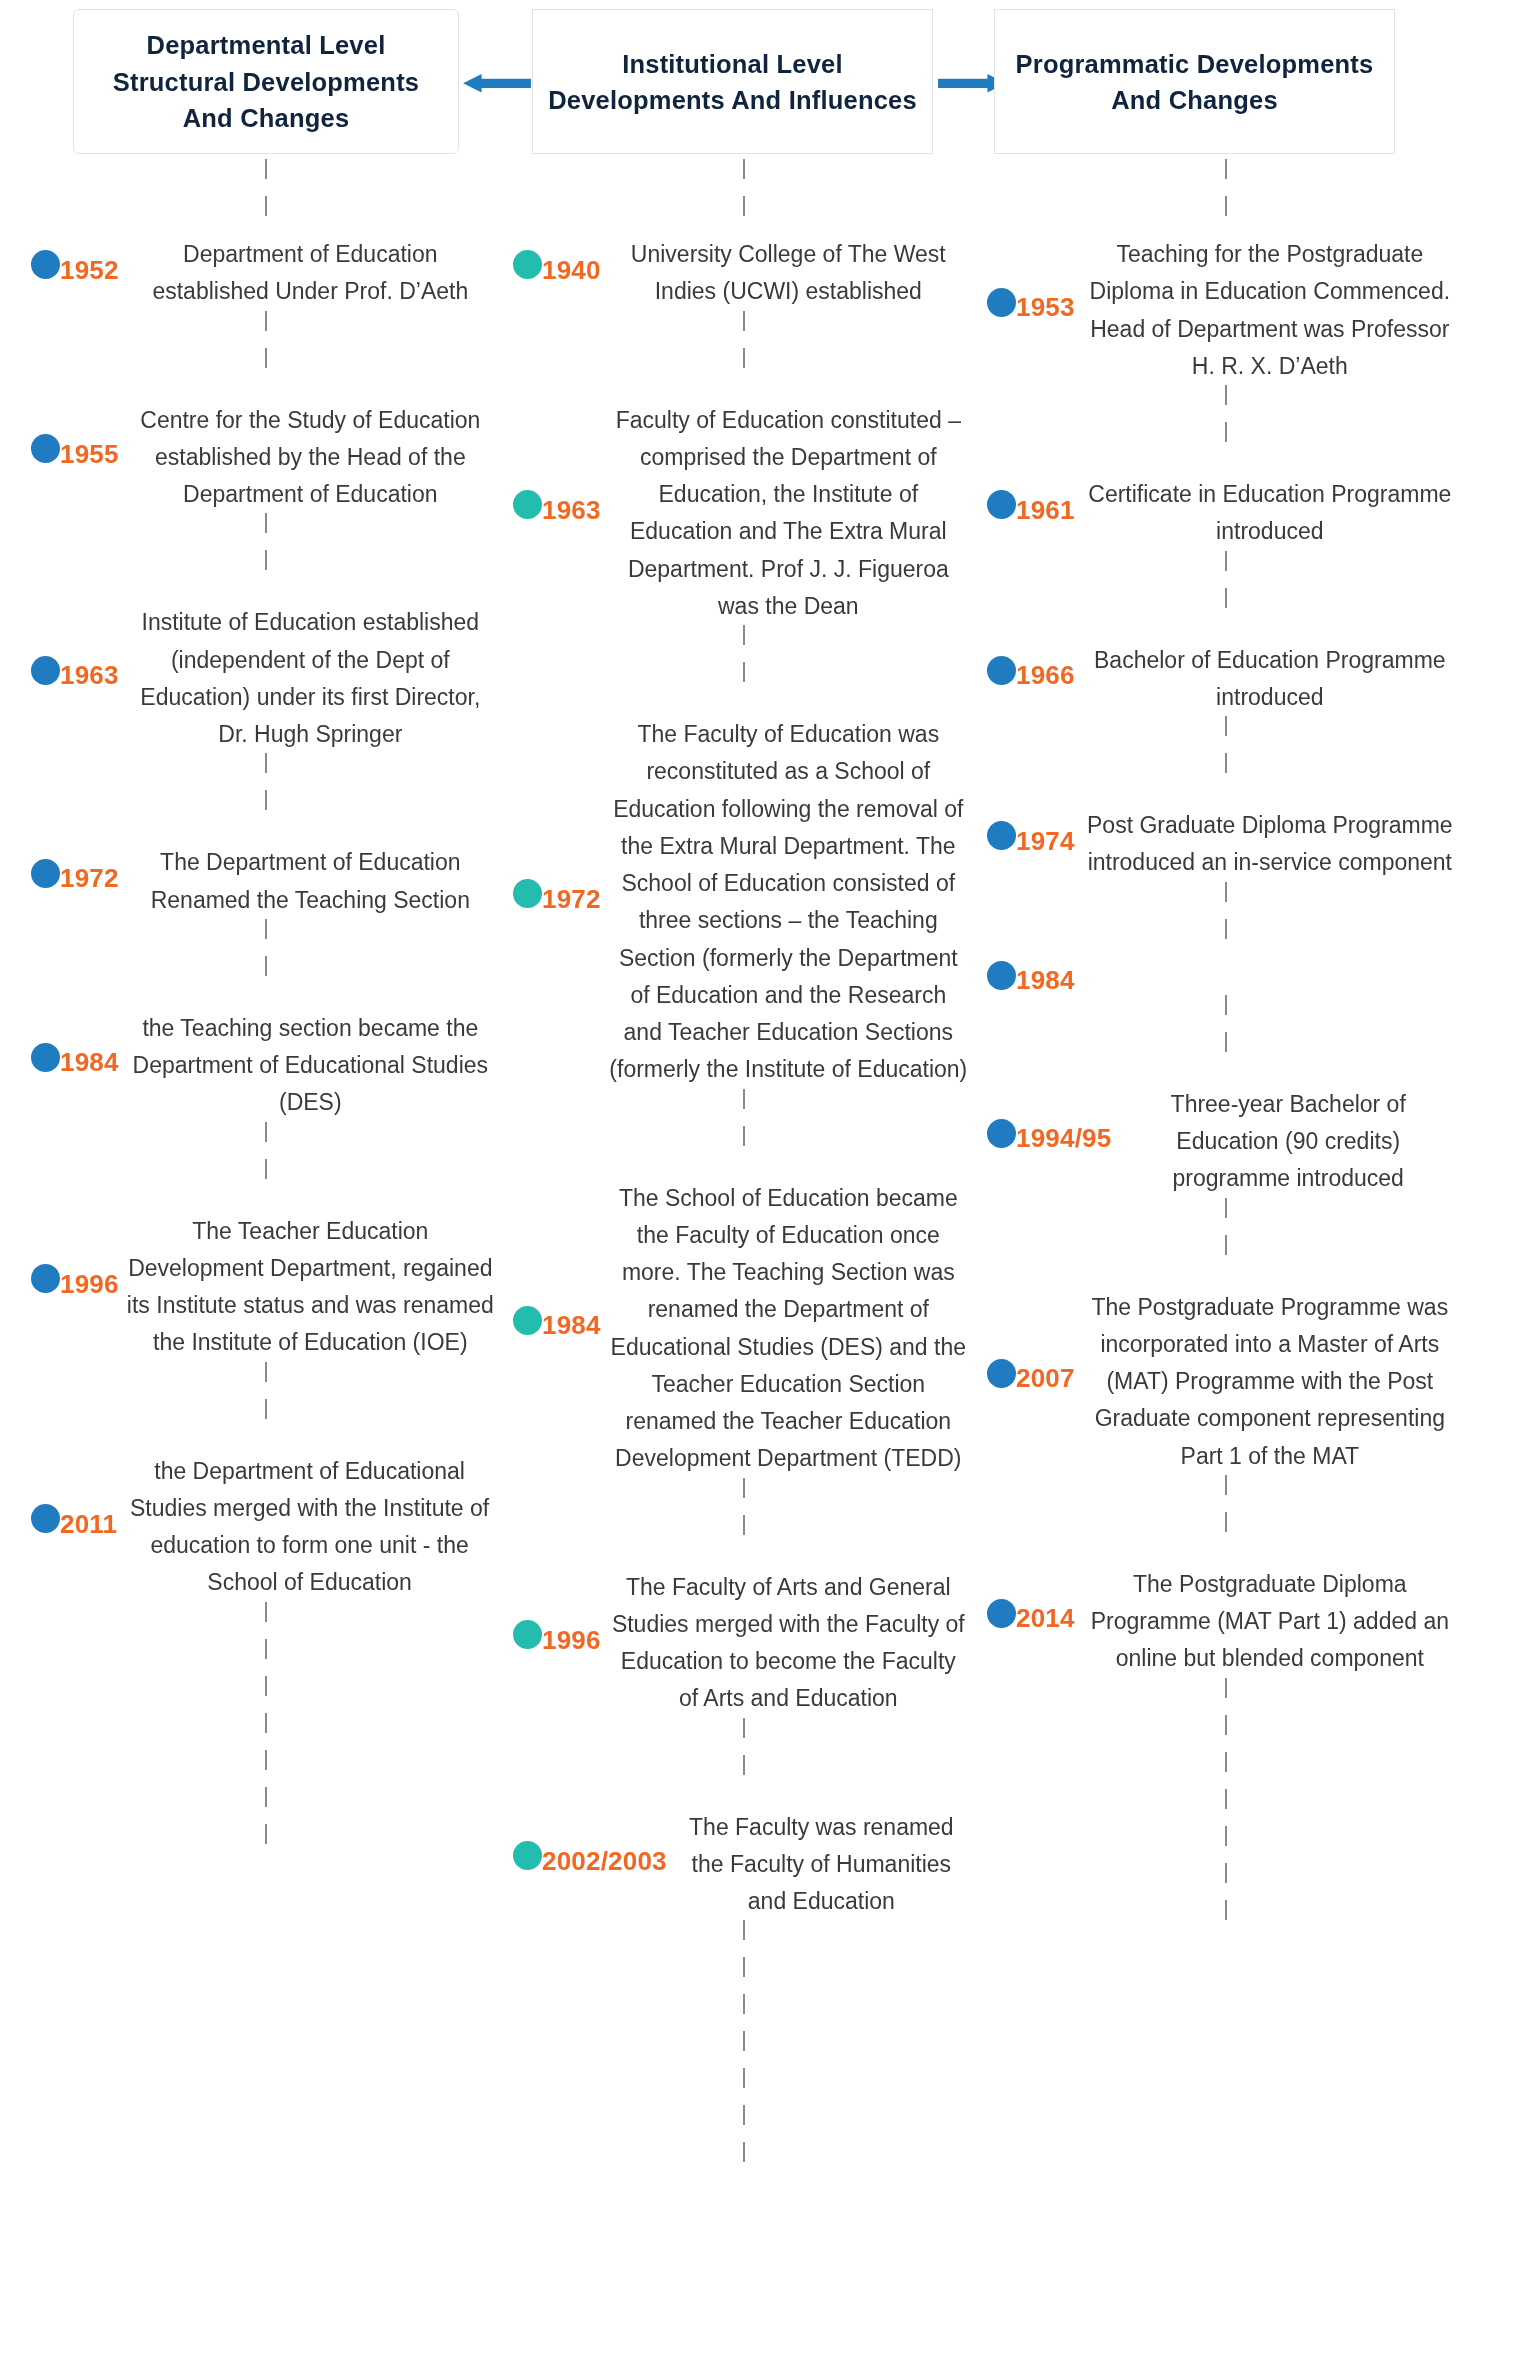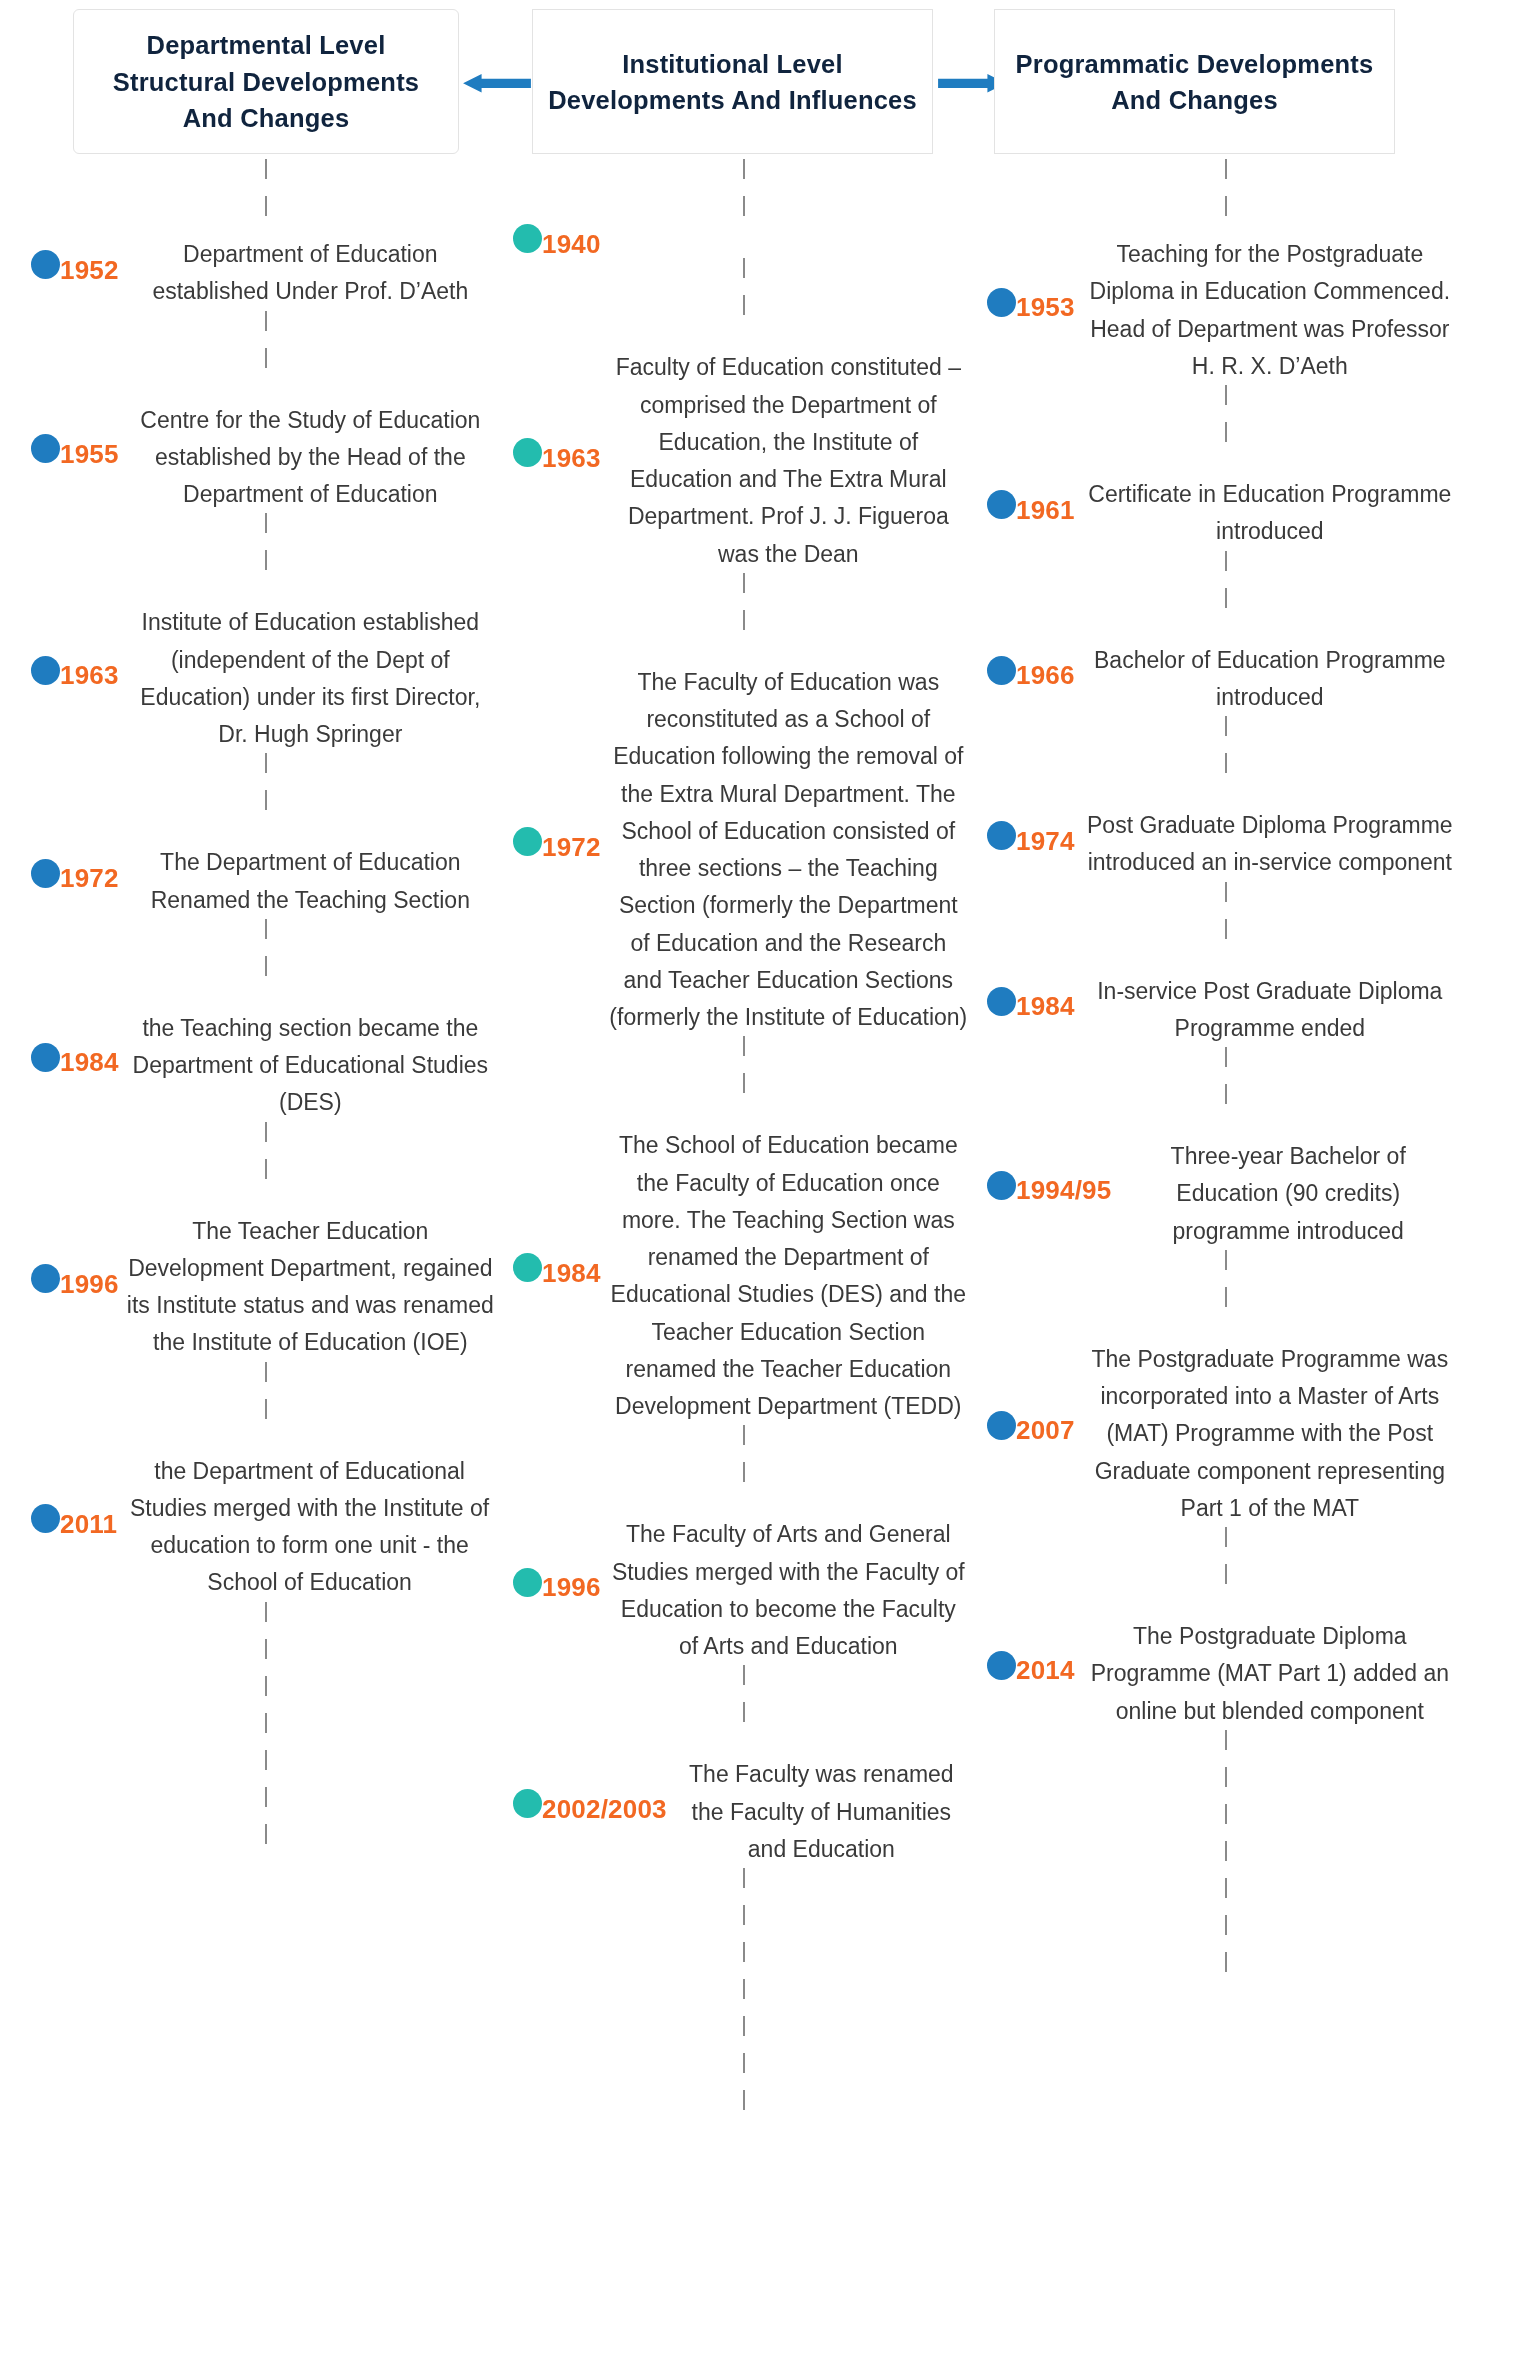--- a/index.html
+++ b/index.html
@@ -190,20 +190,21 @@
           <div class="year">2011</div>
           <div class="desc">the Department of Educational Studies merged with the Institute of education to form one unit - the School of Education</div>
         </div>
         <div class="connector c-tail"></div>
       </div>
     <div class="col" id="col2">
         <div class="connector c-head"></div>
         <div class="node">
           <div class="dot teal"></div>
           <div class="year">1940</div>
+          <div class="desc">University College of The West Indies (UCWI) established</div>
         </div>
         <div class="connector c-mid"></div>
         <div class="node">
           <div class="dot teal"></div>
           <div class="year">1963</div>
           <div class="desc">Faculty of Education constituted – comprised the Department of Education, the Institute of Education and The Extra Mural Department. Prof J. J. Figueroa was the Dean</div>
         </div>
         <div class="connector c-mid"></div>
         <div class="node">
           <div class="dot teal"></div>
@@ -252,21 +253,20 @@
         <div class="connector c-mid"></div>
         <div class="node">
           <div class="dot blue"></div>
           <div class="year">1974</div>
           <div class="desc">Post Graduate Diploma Programme introduced an in-service component</div>
         </div>
         <div class="connector c-mid"></div>
         <div class="node">
           <div class="dot blue"></div>
           <div class="year">1984</div>
-          <div class="desc">In-service Post Graduate Diploma Programme ended</div>
         </div>
         <div class="connector c-mid"></div>
         <div class="node">
           <div class="dot blue"></div>
           <div class="year">1994/95</div>
           <div class="desc">Three-year Bachelor of Education (90 credits) programme introduced</div>
         </div>
         <div class="connector c-mid"></div>
         <div class="node">
           <div class="dot blue"></div>

